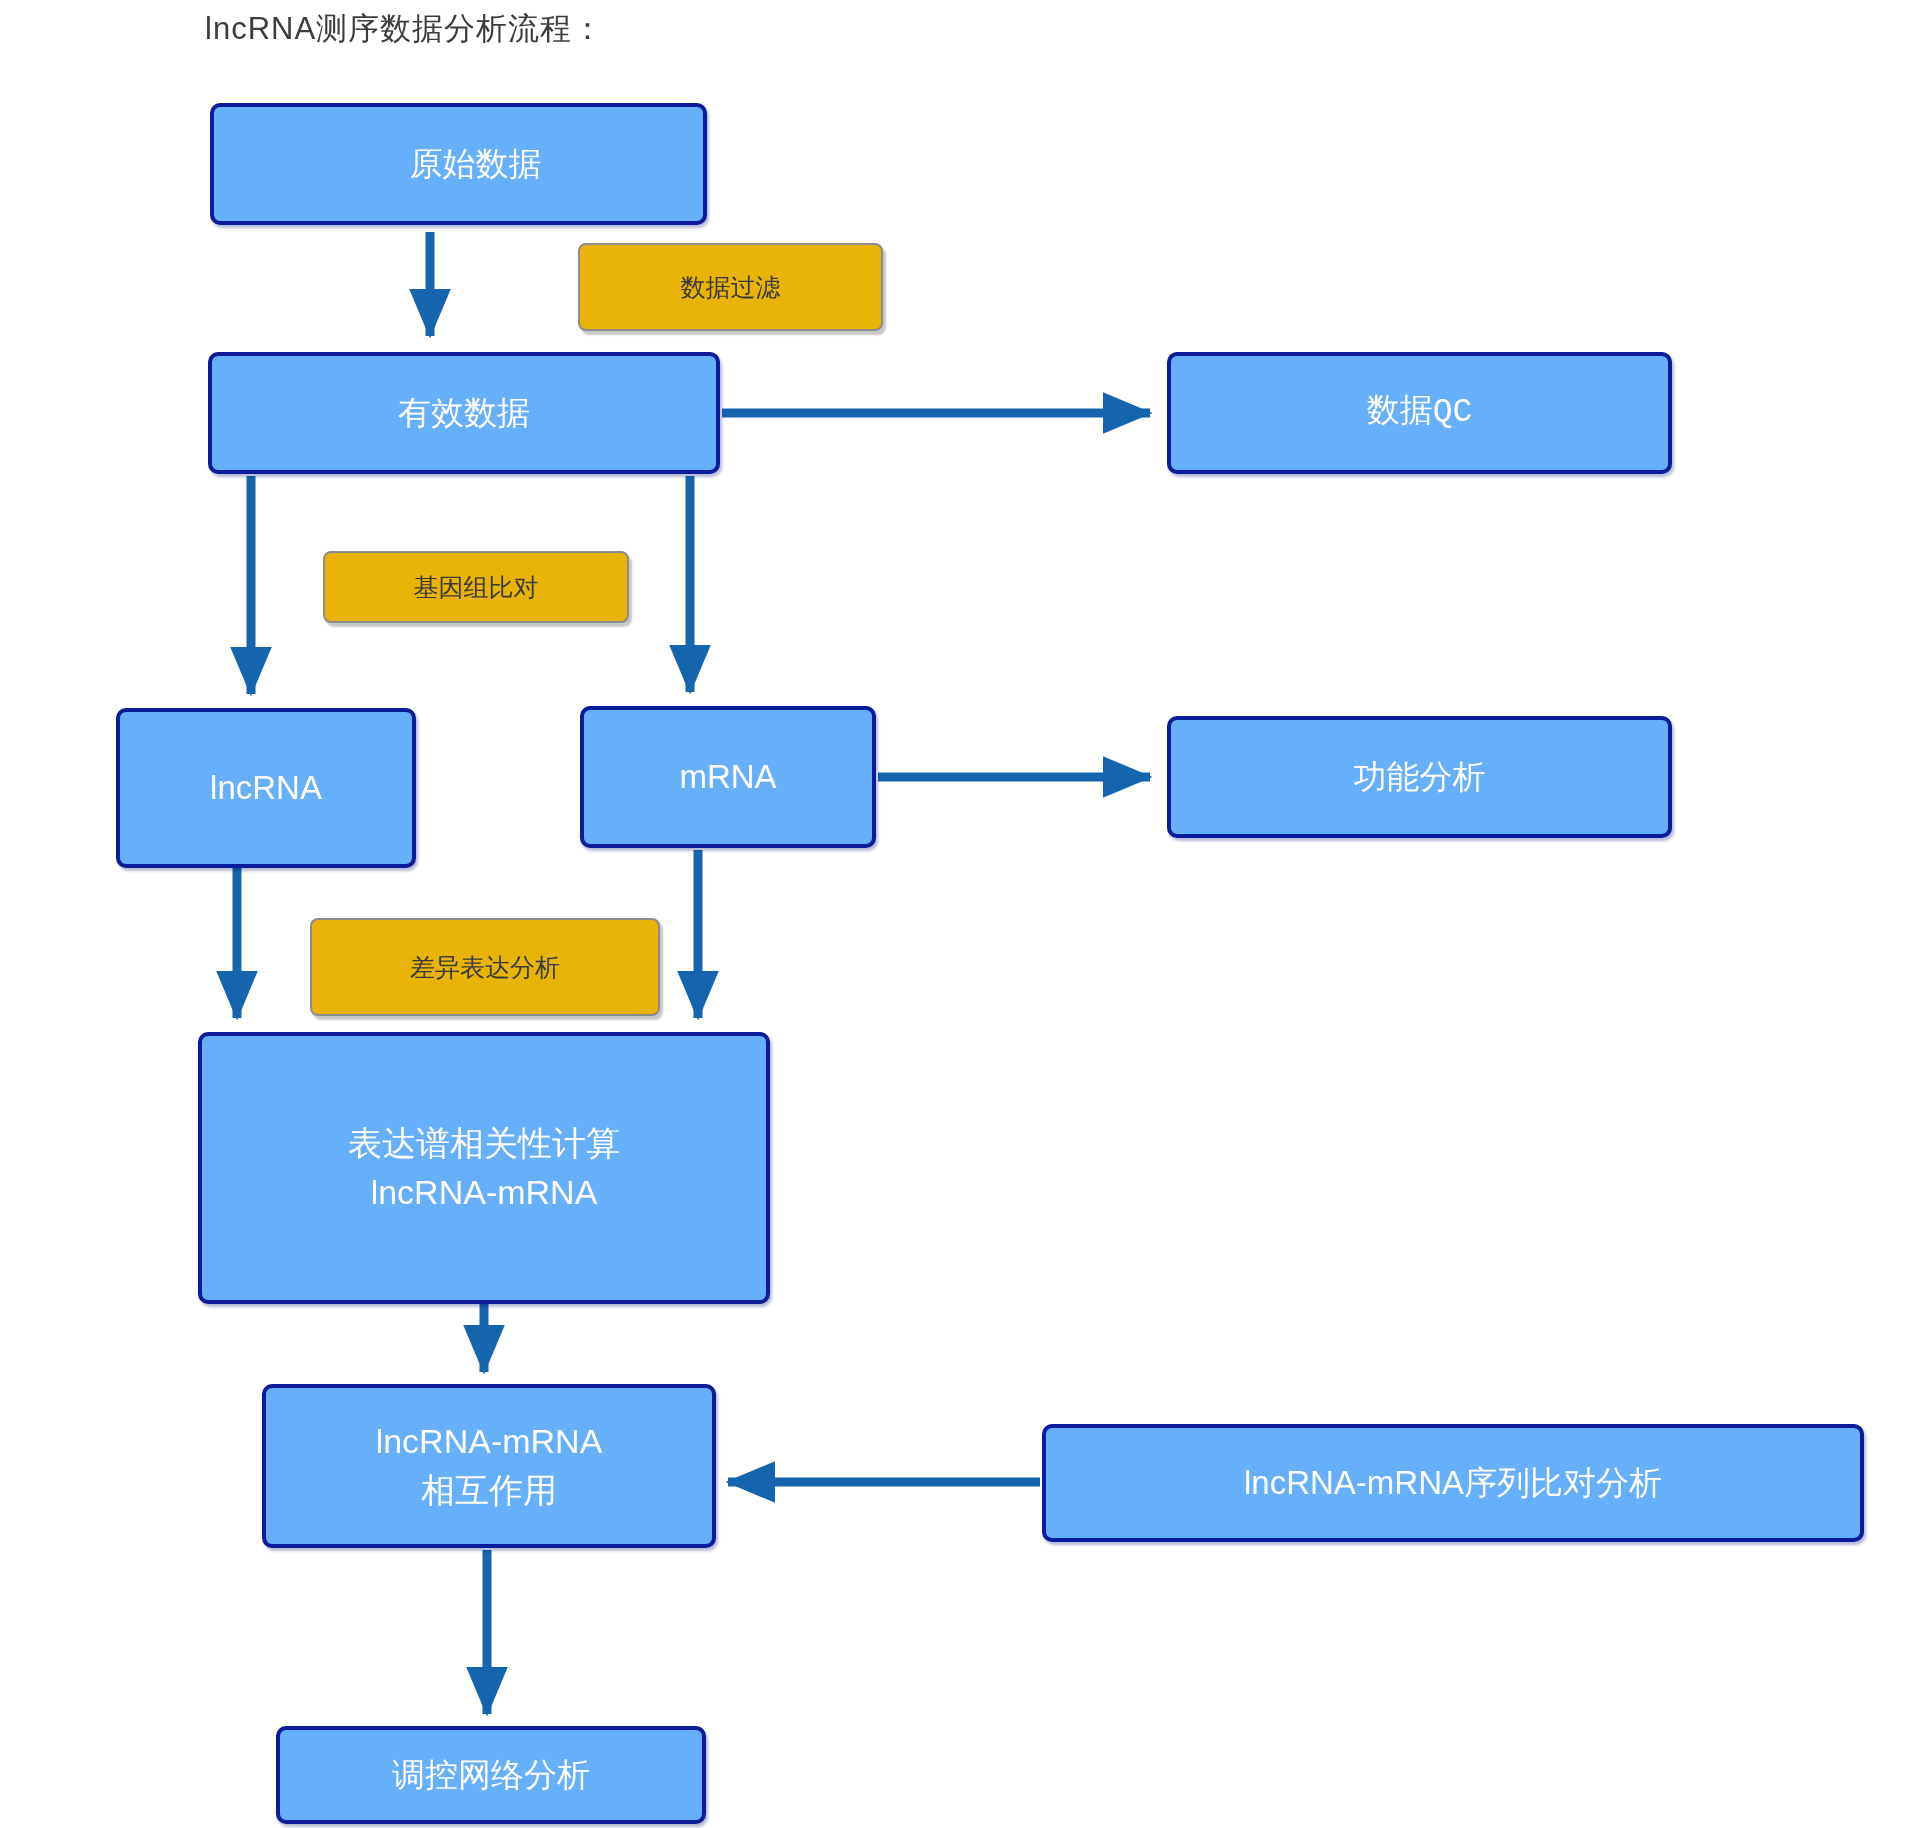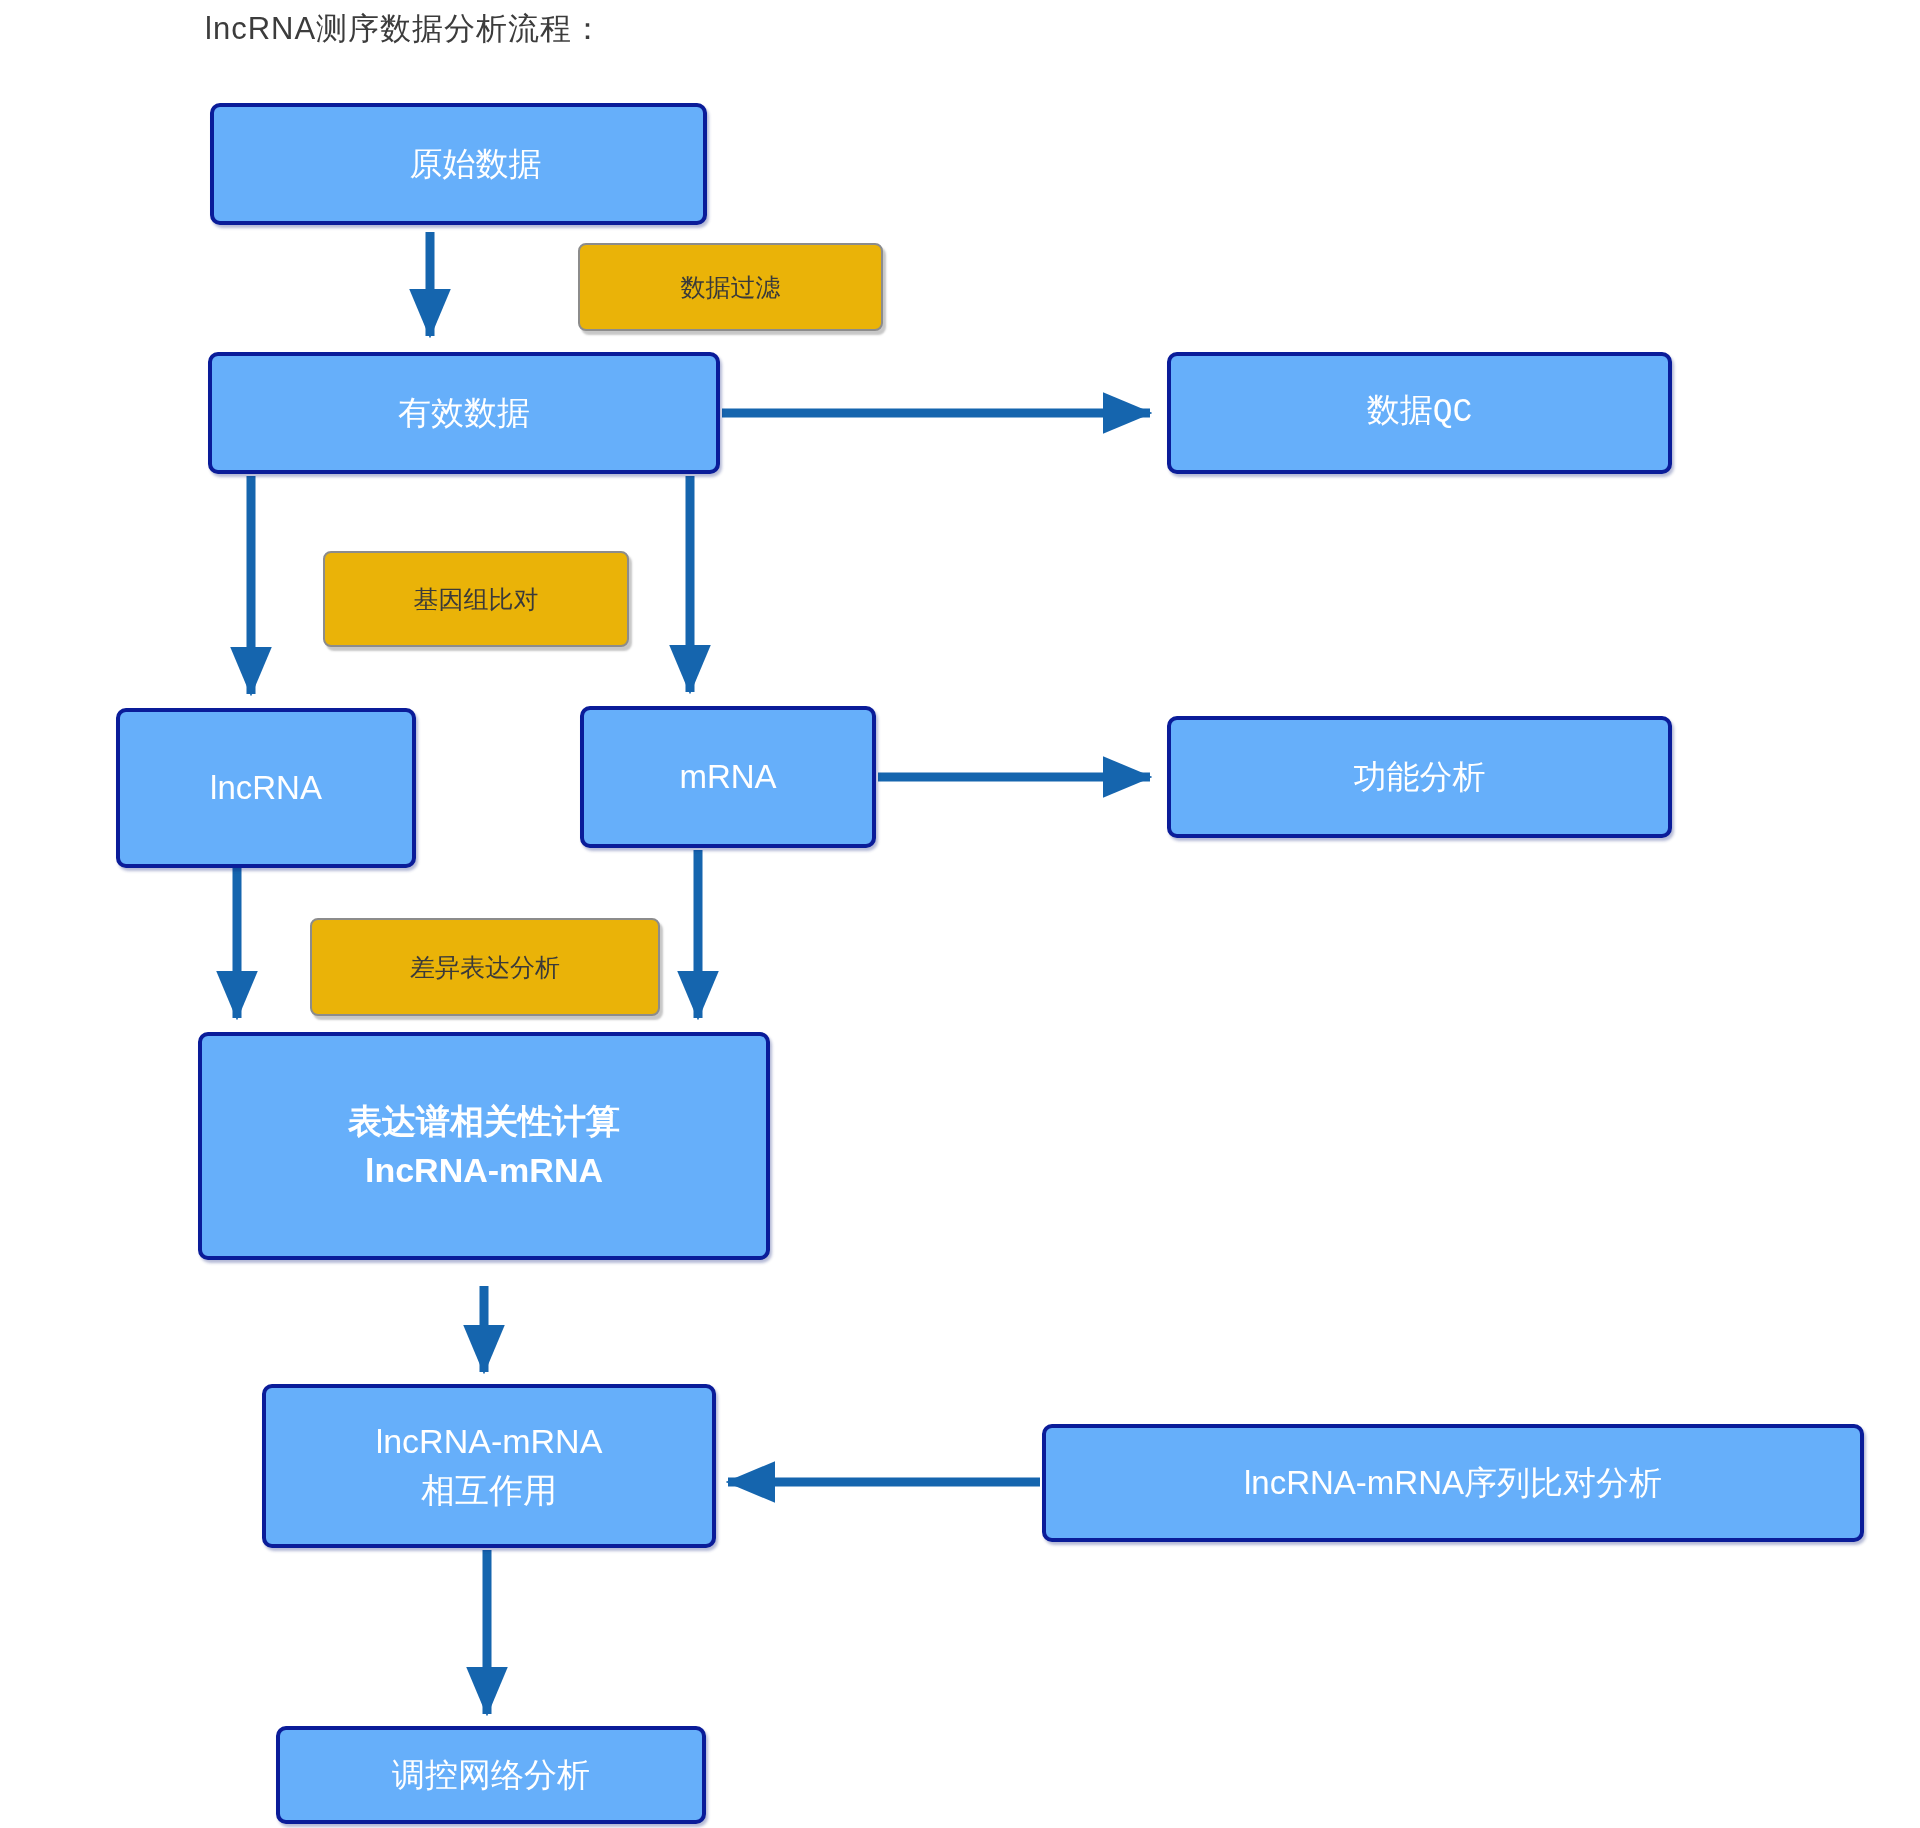--- a/index.html
+++ b/index.html
@@ -36,28 +36,28 @@
     box-sizing:border-box;
   }
 
   
   #node-raw          {left:210px;  top:103px;  width:497px; height:122px;padding-left:34px;}
   #node-valid        {left:208px;  top:352px;  width:512px; height:122px;}
   #node-qc           {left:1167px; top:352px;  width:505px; height:122px;font-family:Liberation Mono, monospace;}
   #node-lncrna       {left:116px;  top:708px;  width:300px; height:160px;}
   #node-mrna         {left:580px;  top:706px;  width:296px; height:142px;}
   #node-func         {left:1167px; top:716px;  width:505px; height:122px;}
-  #node-corr         {left:198px;  top:1032px; width:572px; height:228px; font-size:34px;font-weight:bold;}
+  #node-corr         {left:198px;  top:1032px; width:572px; height:272px; font-size:34px;}
   #node-inter        {left:262px;  top:1384px; width:454px; height:164px; font-size:34px;}
   #node-seq          {left:1042px; top:1424px; width:822px; height:118px;}
   #node-net          {left:276px;  top:1726px; width:430px; height:98px;}
 
   
   #label-filter      {left:578px;  top:243px;  width:305px; height:88px;}
-  #label-genome      {left:323px;  top:551px;  width:306px; height:96px;}
+  #label-genome      {left:323px;  top:551px;  width:306px; height:72px;}
   #label-diff        {left:310px;  top:918px;  width:350px; height:98px;}
 
   #connector-layer{position:absolute;left:0;top:0;width:1920px;height:1828px;pointer-events:none;}
   #connector-layer line{stroke:#1565AE;stroke-width:9;}
 </style>
 </head>
 <body>
 
 <div id="canvas">
 

